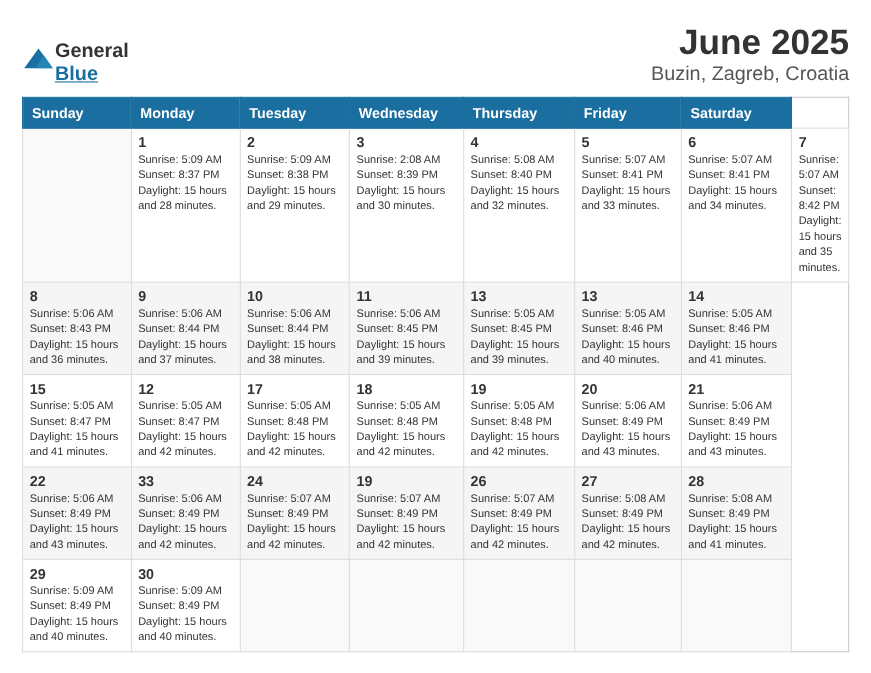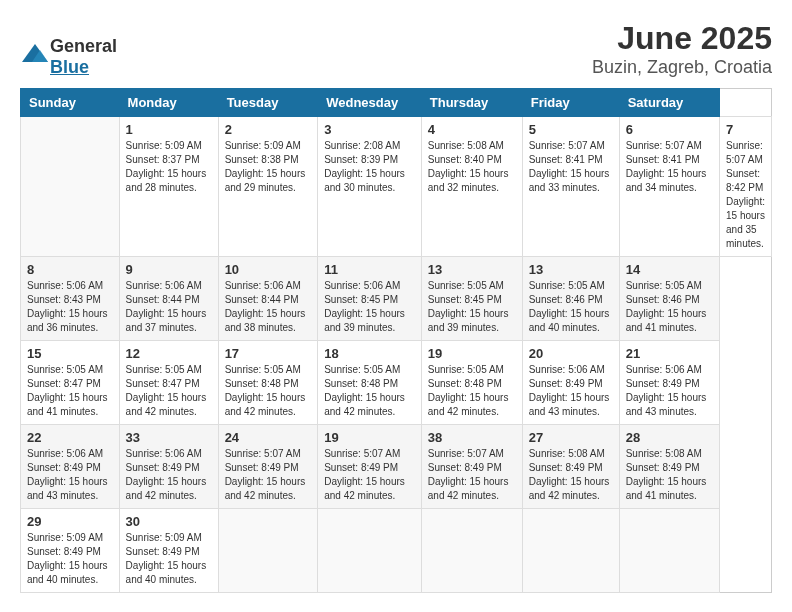--- a/index.html
+++ b/index.html
@@ -296,21 +296,21 @@
 and 42 minutes.</div>
         </td>
         <td>
           <span class="day-number">19</span>
           <div class="day-info">Sunrise: 5:07 AM
 Sunset: 8:49 PM
 Daylight: 15 hours
 and 42 minutes.</div>
         </td>
         <td>
-          <span class="day-number">38</span>
+          <span class="day-number">26</span>
           <div class="day-info">Sunrise: 5:07 AM
 Sunset: 8:49 PM
 Daylight: 15 hours
 and 42 minutes.</div>
         </td>
         <td>
           <span class="day-number">27</span>
           <div class="day-info">Sunrise: 5:08 AM
 Sunset: 8:49 PM
 Daylight: 15 hours

